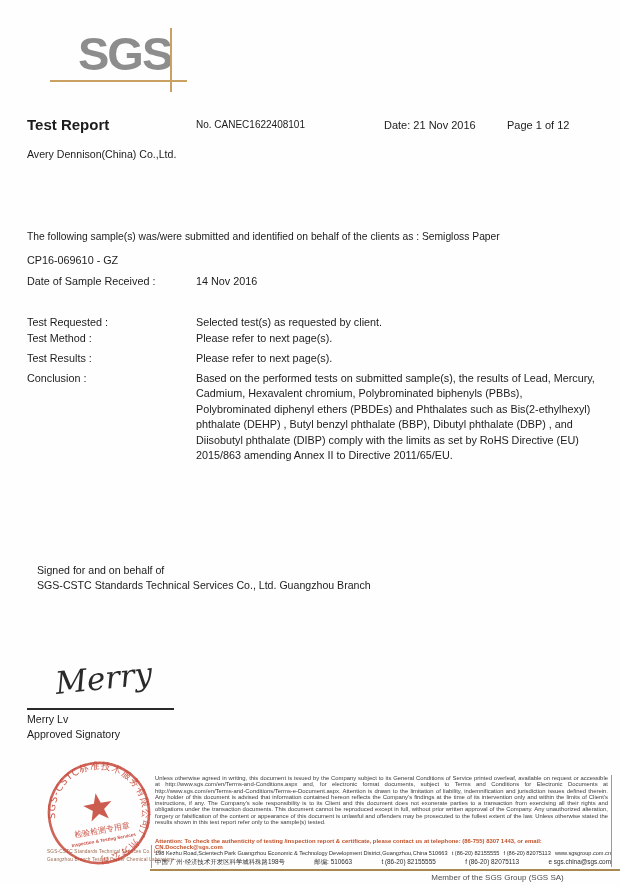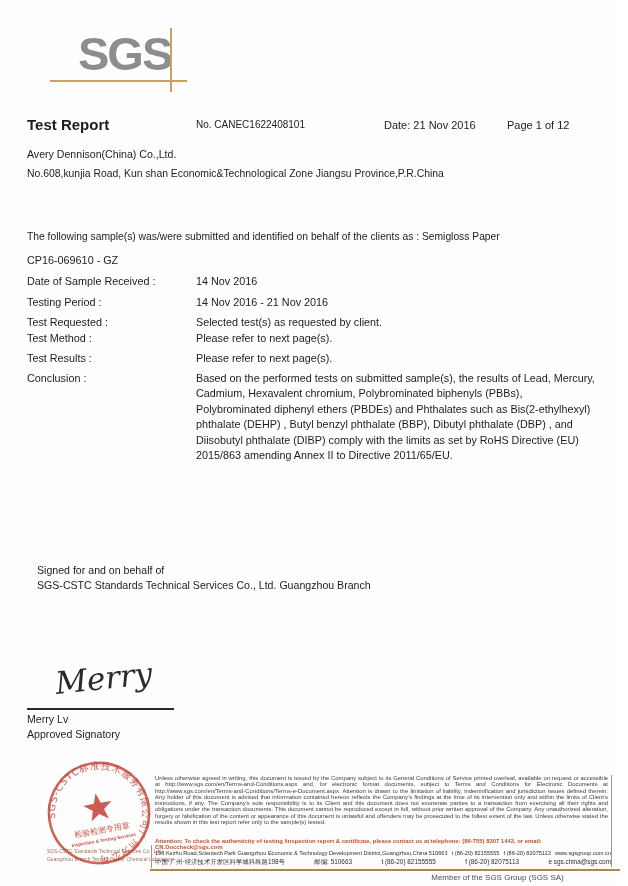--- a/index.html
+++ b/index.html
@@ -63,34 +63,29 @@
   <div class="abs logo-text">SGS</div>
   <div class="abs logo-hline"></div>
   <div class="abs logo-vline"></div>
 
   <div class="abs report-title">Test Report</div>
   <div class="abs report-no">No. CANEC1622408101</div>
   <div class="abs report-date">Date: 21 Nov 2016</div>
   <div class="abs report-page">Page 1 of 12</div>
 
   <div class="abs client-name">Avery Dennison(China) Co.,Ltd.</div>
-  <div class="abs client-addr">No.608,kunjia Road, Kun shan Economic&amp;Technological Zone Jiangsu Province,P.R.China</div>
 
   <div class="abs intro">The following sample(s) was/were submitted and identified on behalf of the clients as : Semigloss Paper</div>
 
   <div class="abs frow" style="top:253px">
     <span class="fvalue">CP16-069610 - GZ</span>
   </div>
   <div class="abs frow" style="top:274px">
     <span class="flabel">Date of Sample Received :</span>
     <span class="fvalue">14 Nov 2016</span>
-  </div>
-  <div class="abs frow" style="top:295px">
-    <span class="flabel">Testing Period :</span>
-    <span class="fvalue">14 Nov 2016 - 21 Nov 2016</span>
   </div>
   <div class="abs frow" style="top:315px">
     <span class="flabel">Test Requested :</span>
     <span class="fvalue">Selected test(s) as requested by client.</span>
   </div>
   <div class="abs frow" style="top:331px">
     <span class="flabel">Test Method :</span>
     <span class="fvalue">Please refer to next page(s).</span>
   </div>
   <div class="abs frow" style="top:351px">

